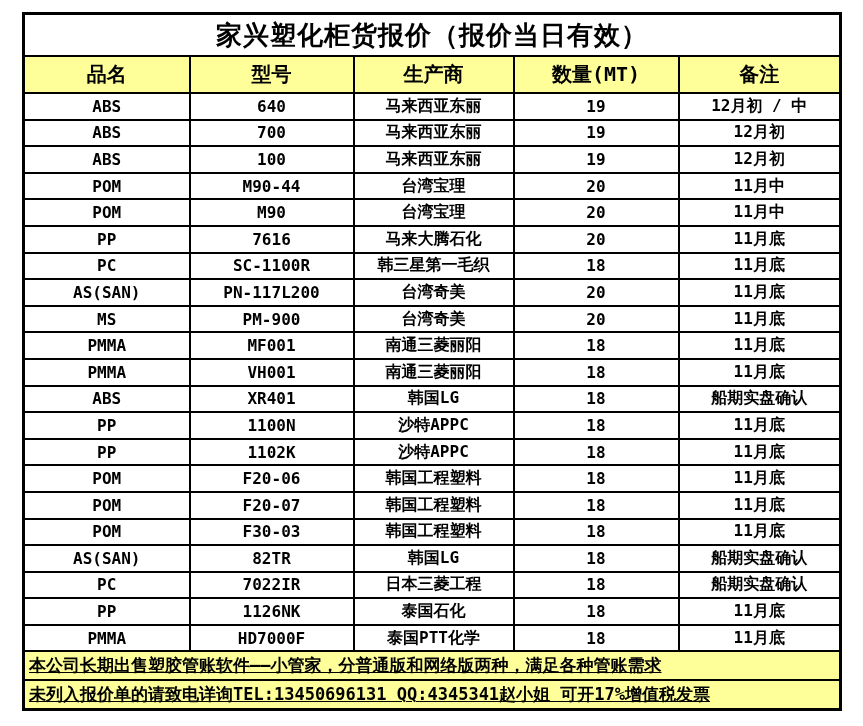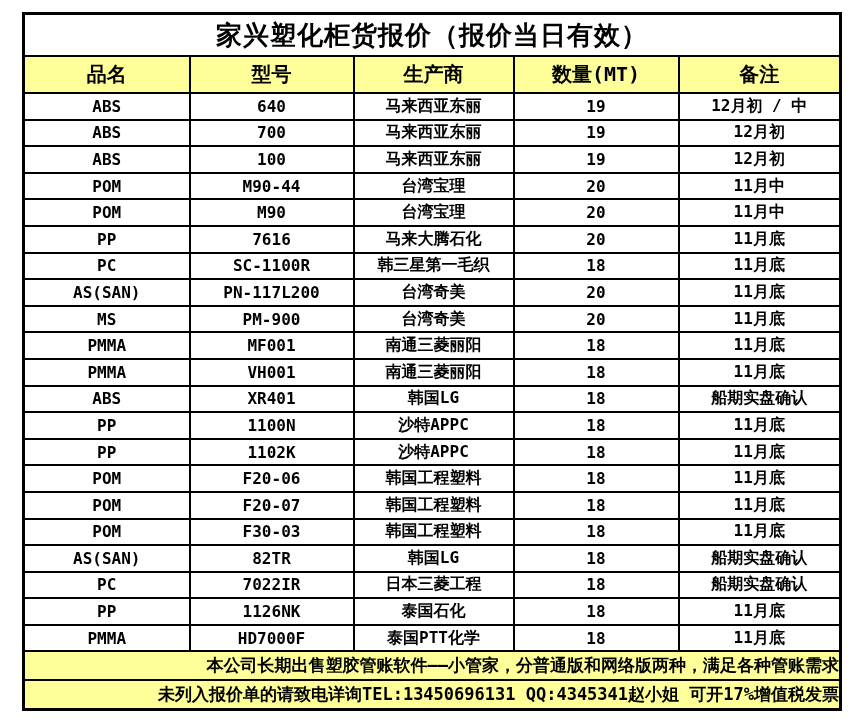--- a/index.html
+++ b/index.html
@@ -47,25 +47,26 @@
   }
   tr.data-row td {
     height: 24.6px;
     text-align: center;
     vertical-align: middle;
     font-size: 16px;
     background: #ffffff;
   }
   tr.note-row td {
     height: 27px;
-    text-align: right;
+    text-align: left;
     vertical-align: middle;
     font-size: 17px;
     background: var(--footer-bg, #FFFF99);
     padding-left: 4px;
+    text-decoration: underline;
   }
 </style>
 </head>
 <body>
 
 <div class="sheet">
   <table class="quote">
     <colgroup>
       <col style="width:166px">
       <col style="width:164px">

